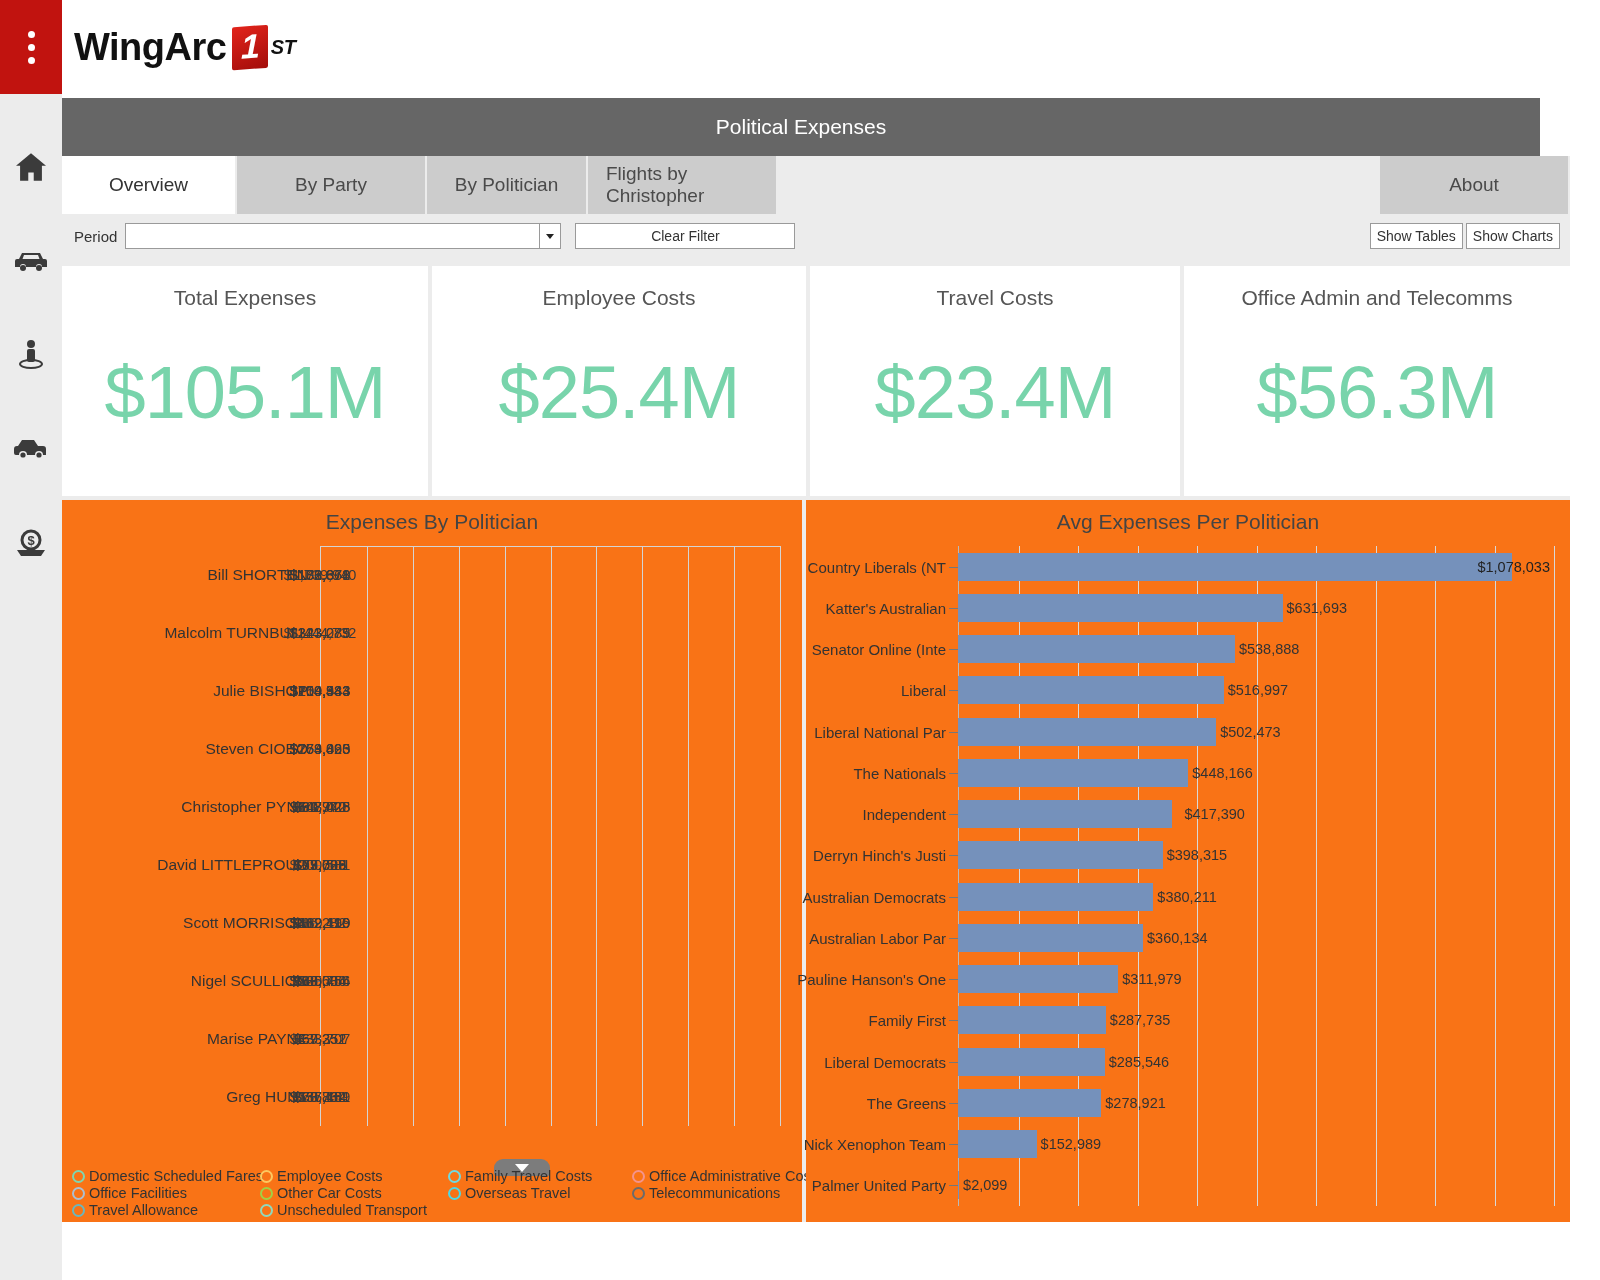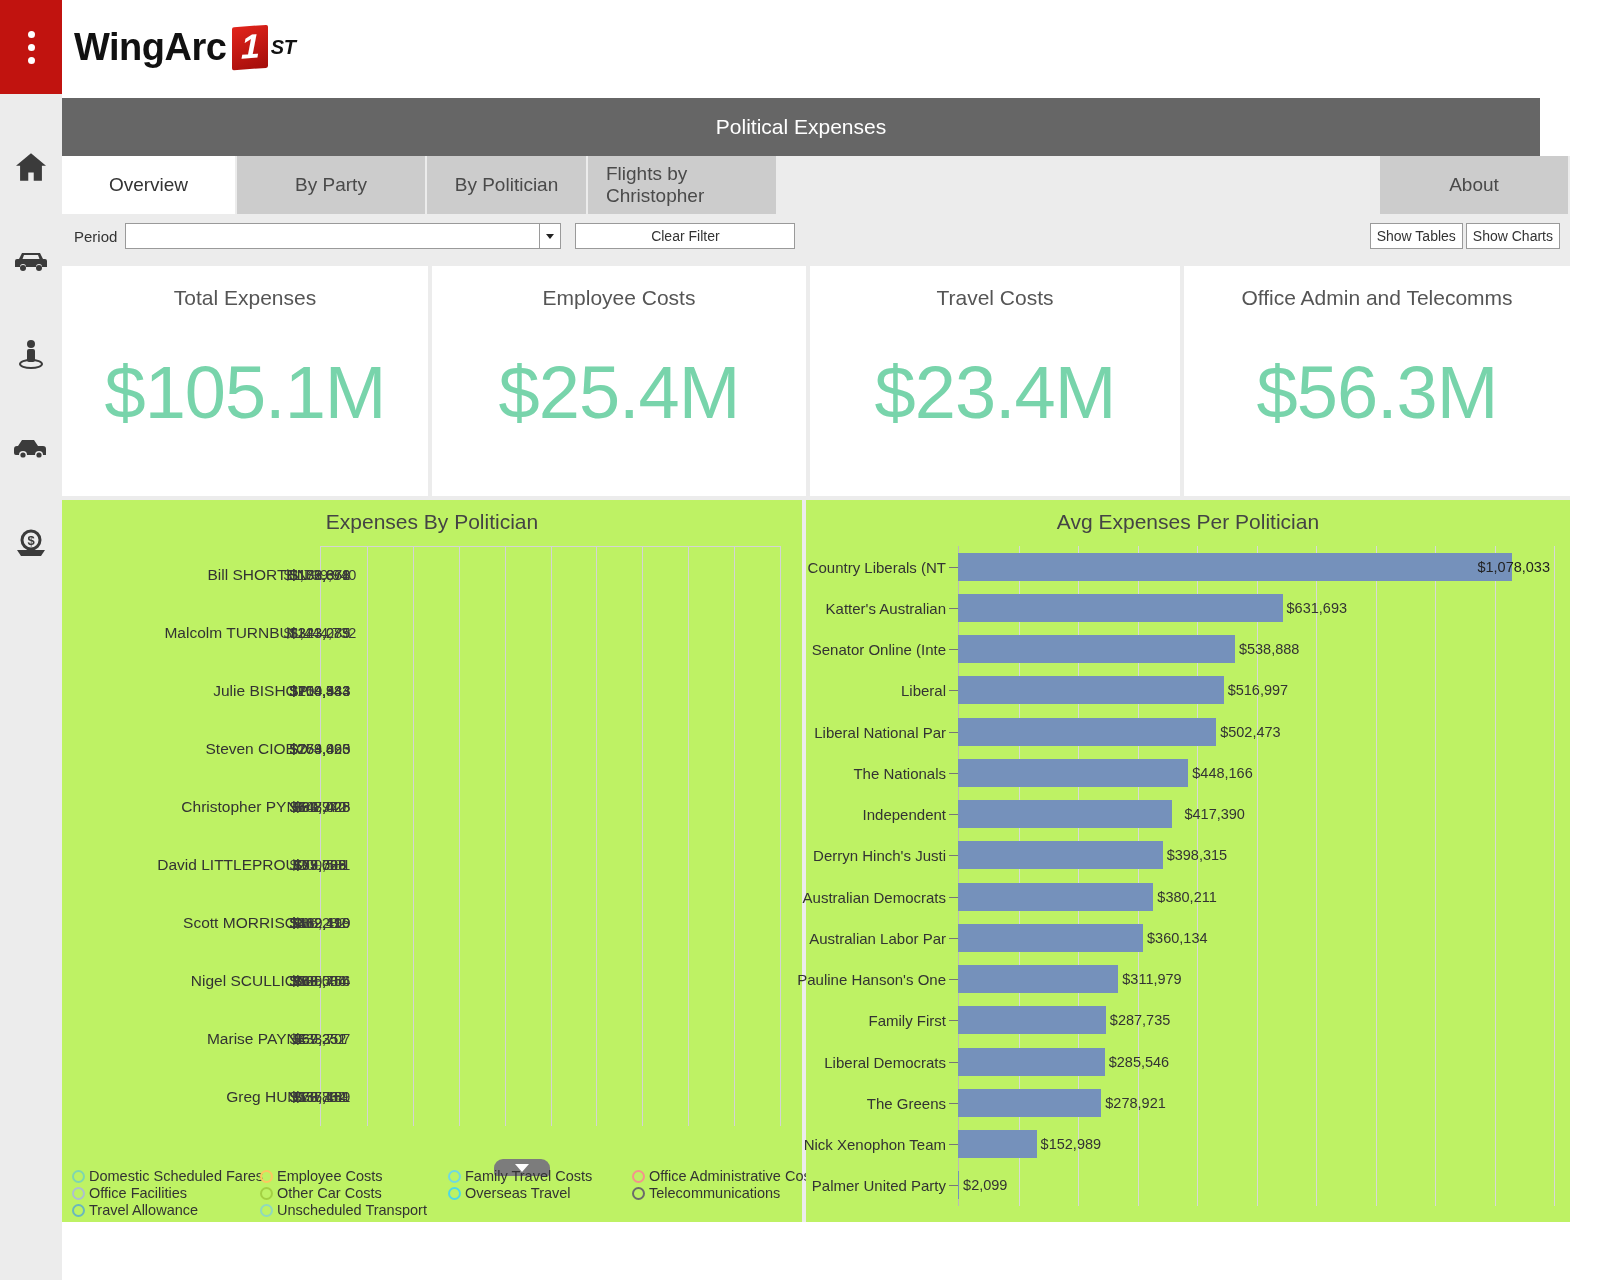--- a/index.html
+++ b/index.html
@@ -83,21 +83,21 @@
   .kpi { background: #fff; display: flex; flex-direction: column; align-items: center; }
   .kpi-title { font-size: 21px; color: #555; margin-top: 20px; }
   .kpi-value { font-size: 74px; color: #78d4ab; font-weight: 300; margin-top: 40px; letter-spacing: -1px; }
   .kpi.k1 { flex: 0 0 366px; }
   .kpi.k2 { flex: 0 0 374px; }
   .kpi.k3 { flex: 0 0 370px; }
   .kpi.k4 { flex: 1 1 auto; }
 
   
   .chartrow { display: flex; gap: 4px; background: #ececec; padding-top: 4px; height: 726px; }
-  .card { background: #bef264; position: relative; }
+  .card { background: #f97316; position: relative; }
   .card.left { flex: 0 0 740px; }
   .card.right { flex: 1 1 auto; }
   .card-title { text-align: center; font-size: 21px; color: #444; padding-top: 10px; }
 
   
   .plot { position: absolute; left: 0; right: 0; }
   .sb-plot { top: 46px; left: 258px; right: 22px; height: 580px; }
   .sb-gridwrap { position: absolute; inset: 0; border-left: 1px solid #d4d4d4; }
   .sb-gridwrap .gl { position: absolute; top: 0; bottom: 0; width: 1px; background: #d4d4d4; }
   .sb-gridwrap .gl-top { position: absolute; left: 0; right: 0; top: 0; height: 1px; background: #d4d4d4; }

